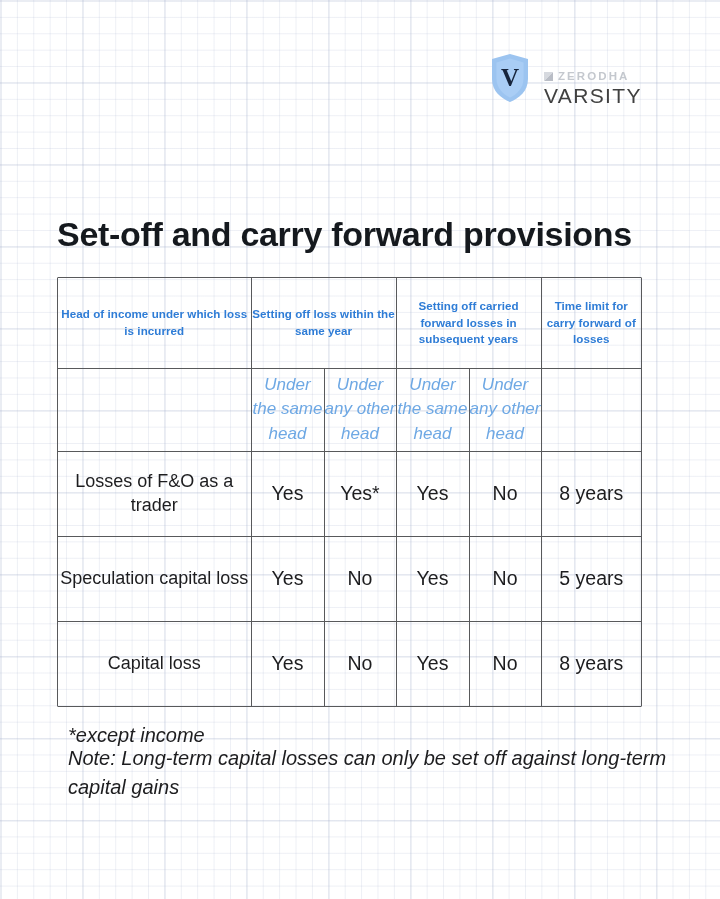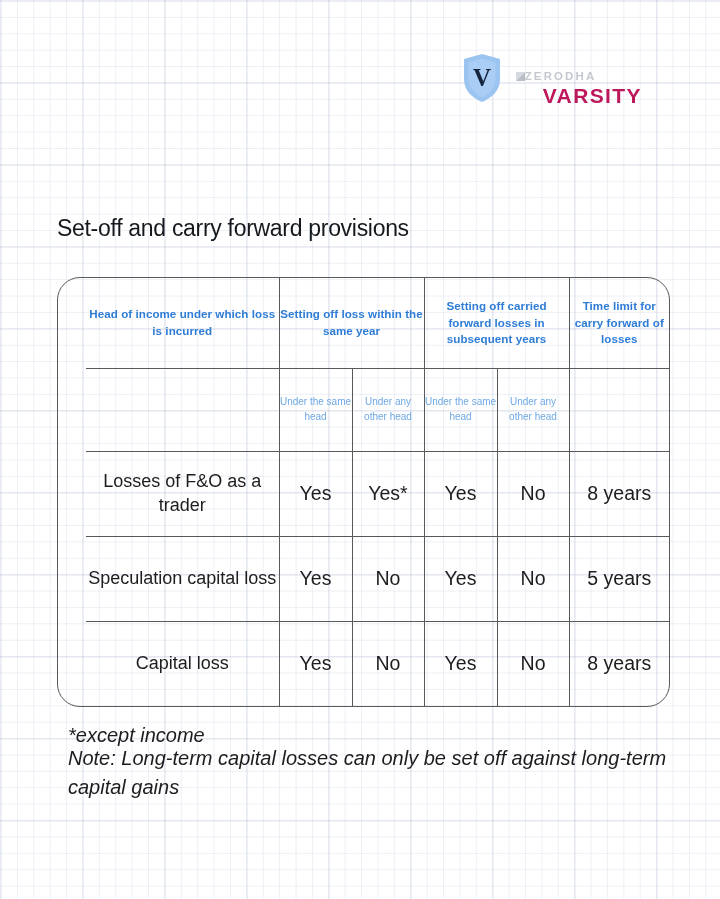--- a/index.html
+++ b/index.html
@@ -59,65 +59,64 @@
   .brand-text {
     display: flex;
     flex-direction: column;
     align-items: flex-start;
     gap: 2px;
     padding-top: 2px;
   }
   .brand-zerodha-row {
     display: flex;
     align-items: center;
+    gap: 5px;
     margin-top: 20px;
   }
   .zerodha-mark {
     width: 9px;
     height: 9px;
     background: linear-gradient(135deg, #d6d9df 0 50%, #b9bdc6 50% 100%);
     display: inline-block;
   }
   .brand-zerodha {
     font-size: 11.5px;
     letter-spacing: 2.1px;
     color: #c4c8ce;
     font-weight: 600;
   }
   .brand-varsity {
     font-size: 21px;
     letter-spacing: 1.4px;
-    color: #be185d;
-    font-weight: 700;
-    margin-left: 27px;
+    color: #404040;
+    font-weight: 400;
   }
 
   
   .page-title {
     position: absolute;
     left: 57px;
     top: 215px;
-    font-size: 23px;
-    font-weight: 400;
+    font-size: 34px;
+    font-weight: 700;
     color: #15191e;
     letter-spacing: -0.3px;
     white-space: nowrap;
   }
 
   
   .table-wrap {
     position: absolute;
     left: 57px;
     top: 277px;
     width: 583px;
     border: 1.6px solid #58595b;
-    border-radius: 23px;
+    border-radius: 1px;
     overflow: hidden;
     background: transparent;
-    padding-left: 28px;
   }
   table.matrix {
     width: 100%;
     border-collapse: collapse;
     table-layout: fixed;
   }
   table.matrix td {
     border-right: 1.6px solid #58595b;
     border-bottom: 1.6px solid #58595b;
     padding: 0;
@@ -131,23 +130,24 @@
     color: #2e7cd6;
     font-weight: 700;
     font-size: 11.6px;
     line-height: 1.42;
     padding: 8px 9px;
     letter-spacing: 0.05px;
   }
   .hdr-sub {
     color: #6ea8e4;
     font-weight: 400;
-    font-size: 10px;
+    font-size: 17px;
     line-height: 1.42;
     padding: 8px 5px;
+    font-style: italic;
   }
   .hdr-blank { }
 
   .row-label {
     font-size: 18px;
     color: #1d1d1f;
     text-align: left;
     padding: 10px 0 10px 20px;
     line-height: 1.3;
     font-weight: 400;

